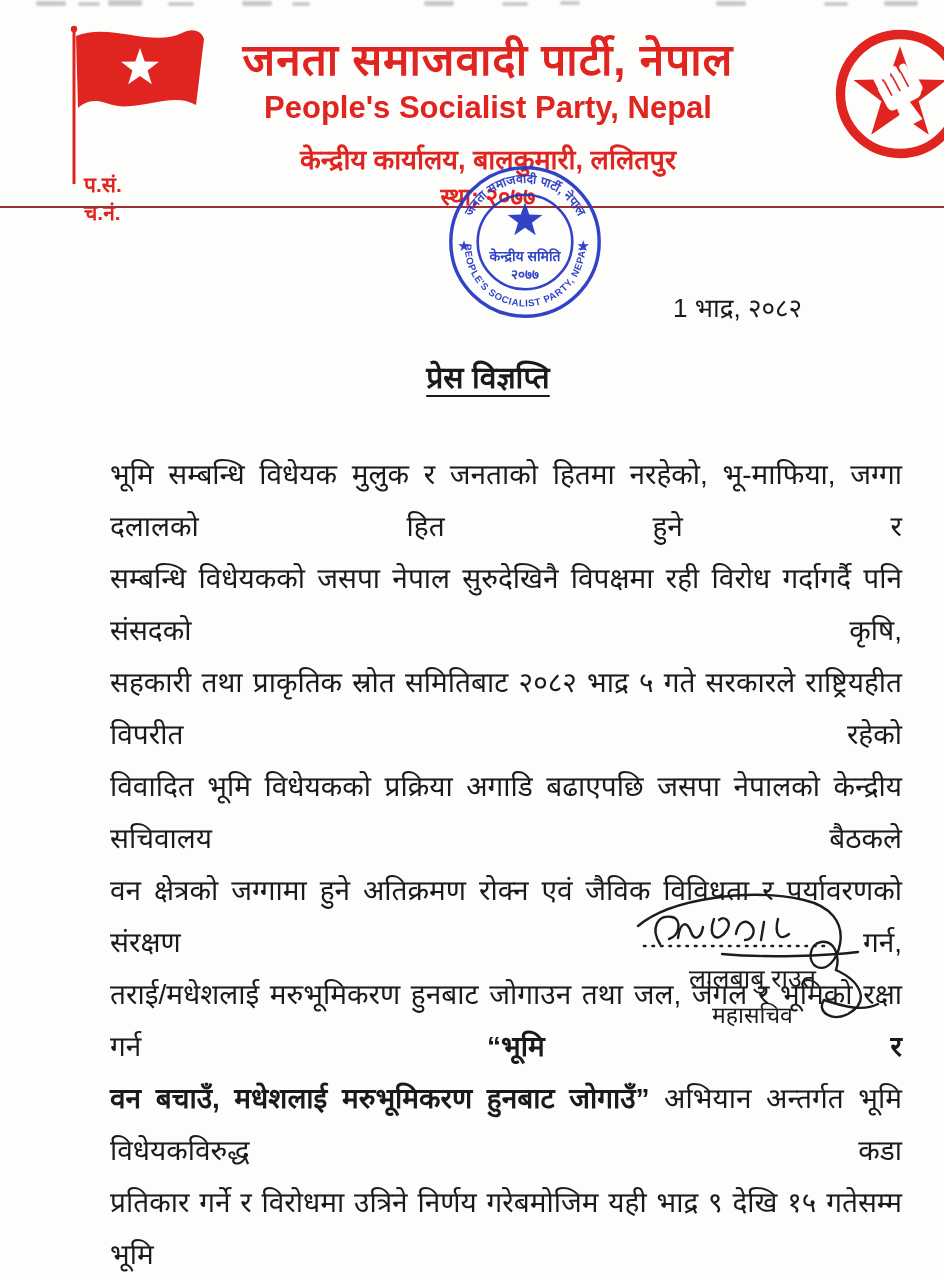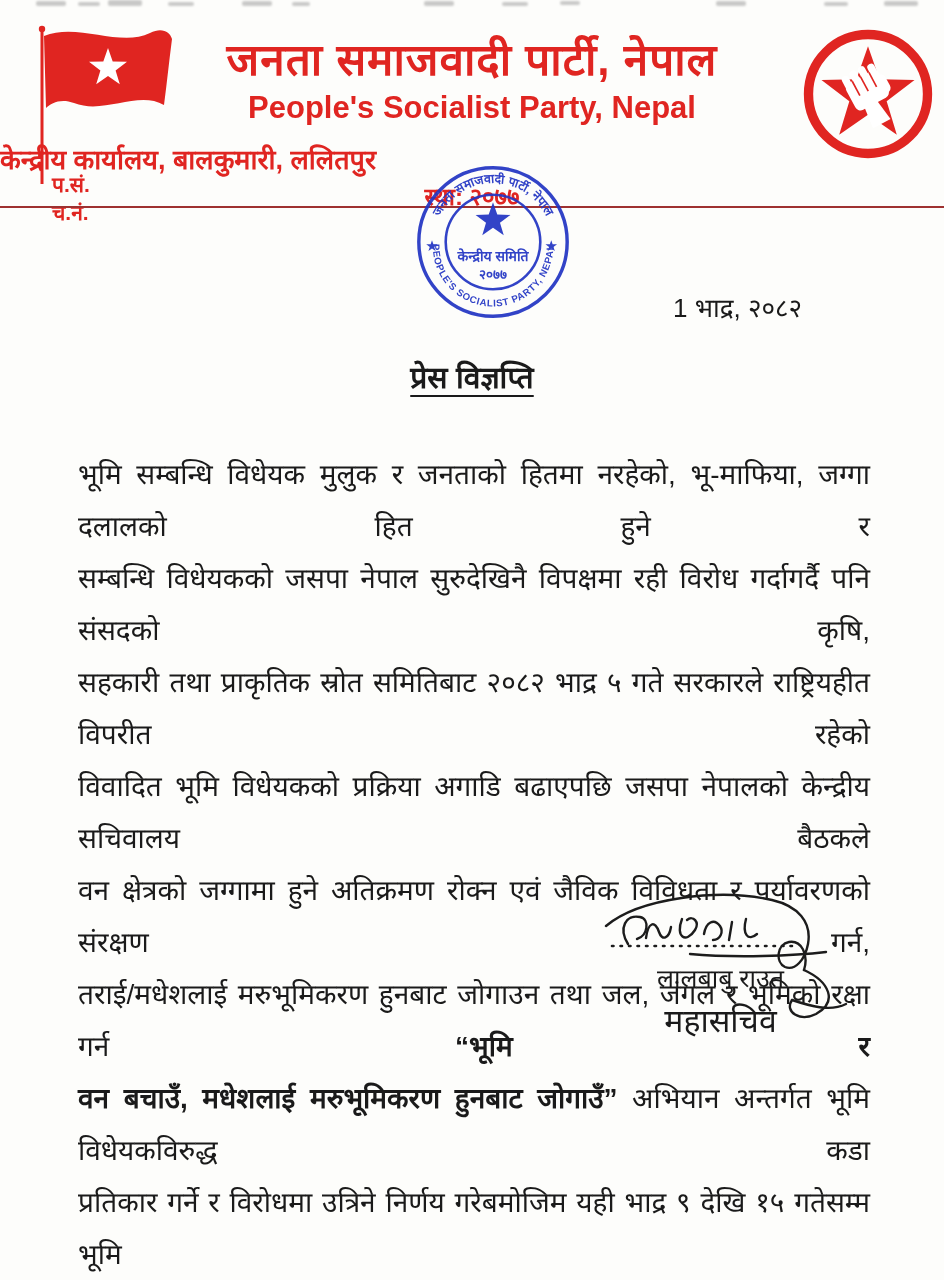--- a/index.html
+++ b/index.html
@@ -4,46 +4,46 @@
 <style>
   html,body{margin:0;padding:0;}
   body{
     width:944px;height:1280px;
     background:#fdfdfb;
     font-family:"Liberation Sans","DejaVu Sans",sans-serif;
     color:#1a1a1a;
     position:relative;
     overflow:hidden;
   }
-  .abs{position:absolute;}
+  .abs{position:absolute;padding-left:32px;}
   
   .artifact{position:absolute;background:#8a8a8a;opacity:.45;border-radius:2px;filter:blur(1px);}
   
   .red{color:#e02521;}
   .party-nepali{left:0;right:0;top:28px;text-align:center;font-size:44px;font-weight:bold;letter-spacing:1px;}
   .party-english{left:0;right:0;top:90px;text-align:center;font-size:31px;font-weight:bold;}
-  .office-line{left:0;right:0;top:140px;text-align:left;font-size:27px;font-weight:bold;}
+  .office-line{left:0;right:0;top:140px;text-align:center;font-size:27px;font-weight:bold;}
   .estd-line{left:0;right:0;top:179px;text-align:center;font-size:24px;font-weight:bold;z-index:1;}
   .ref-labels{left:52px;top:150px;font-size:21px;font-weight:bold;line-height:28px;margin-top:21px;}
   .divider{left:0;top:206px;width:944px;height:2px;background:#9e3130;z-index:0;}
   .flag-wrap{left:28px;top:20px;}
   .logo-wrap{left:798px;top:24px;}
   .stamp-wrap{left:407px;top:156px;z-index:2;opacity:.93;}
   
   .date-line{right:142px;top:289px;font-size:26px;}
   .press-title{left:0;right:0;top:356px;text-align:center;font-size:30px;font-weight:bold;
     text-decoration:underline;text-underline-offset:7px;text-decoration-thickness:2px;}
   .press-body{left:78px;top:449px;width:792px;font-size:28px;line-height:52px;}
   .body-line{text-align:justify;text-align-last:justify;white-space:normal;}
   .body-line.last{text-align-last:left;}
   .body-line .bold{font-weight:bold;}
   
   .sig-wrap{left:594px;top:882px;}
   .sig-name{left:598px;top:960px;width:245px;text-align:center;font-size:25px;font-weight:normal;z-index:3;}
-  .sig-designation{left:598px;top:998px;width:245px;text-align:center;font-size:32px;z-index:3;}
+  .sig-designation{left:598px;top:998px;width:245px;text-align:center;font-size:23px;z-index:3;}
 </style>
 </head>
 <body>
 
 <div>
   <div class="artifact" style="left:36px;top:1px;width:30px;height:5px;"></div>
   <div class="artifact" style="left:78px;top:2px;width:22px;height:4px;"></div>
   <div class="artifact" style="left:108px;top:0;width:34px;height:6px;"></div>
   <div class="artifact" style="left:168px;top:2px;width:26px;height:4px;"></div>
   <div class="artifact" style="left:242px;top:1px;width:30px;height:5px;"></div>

